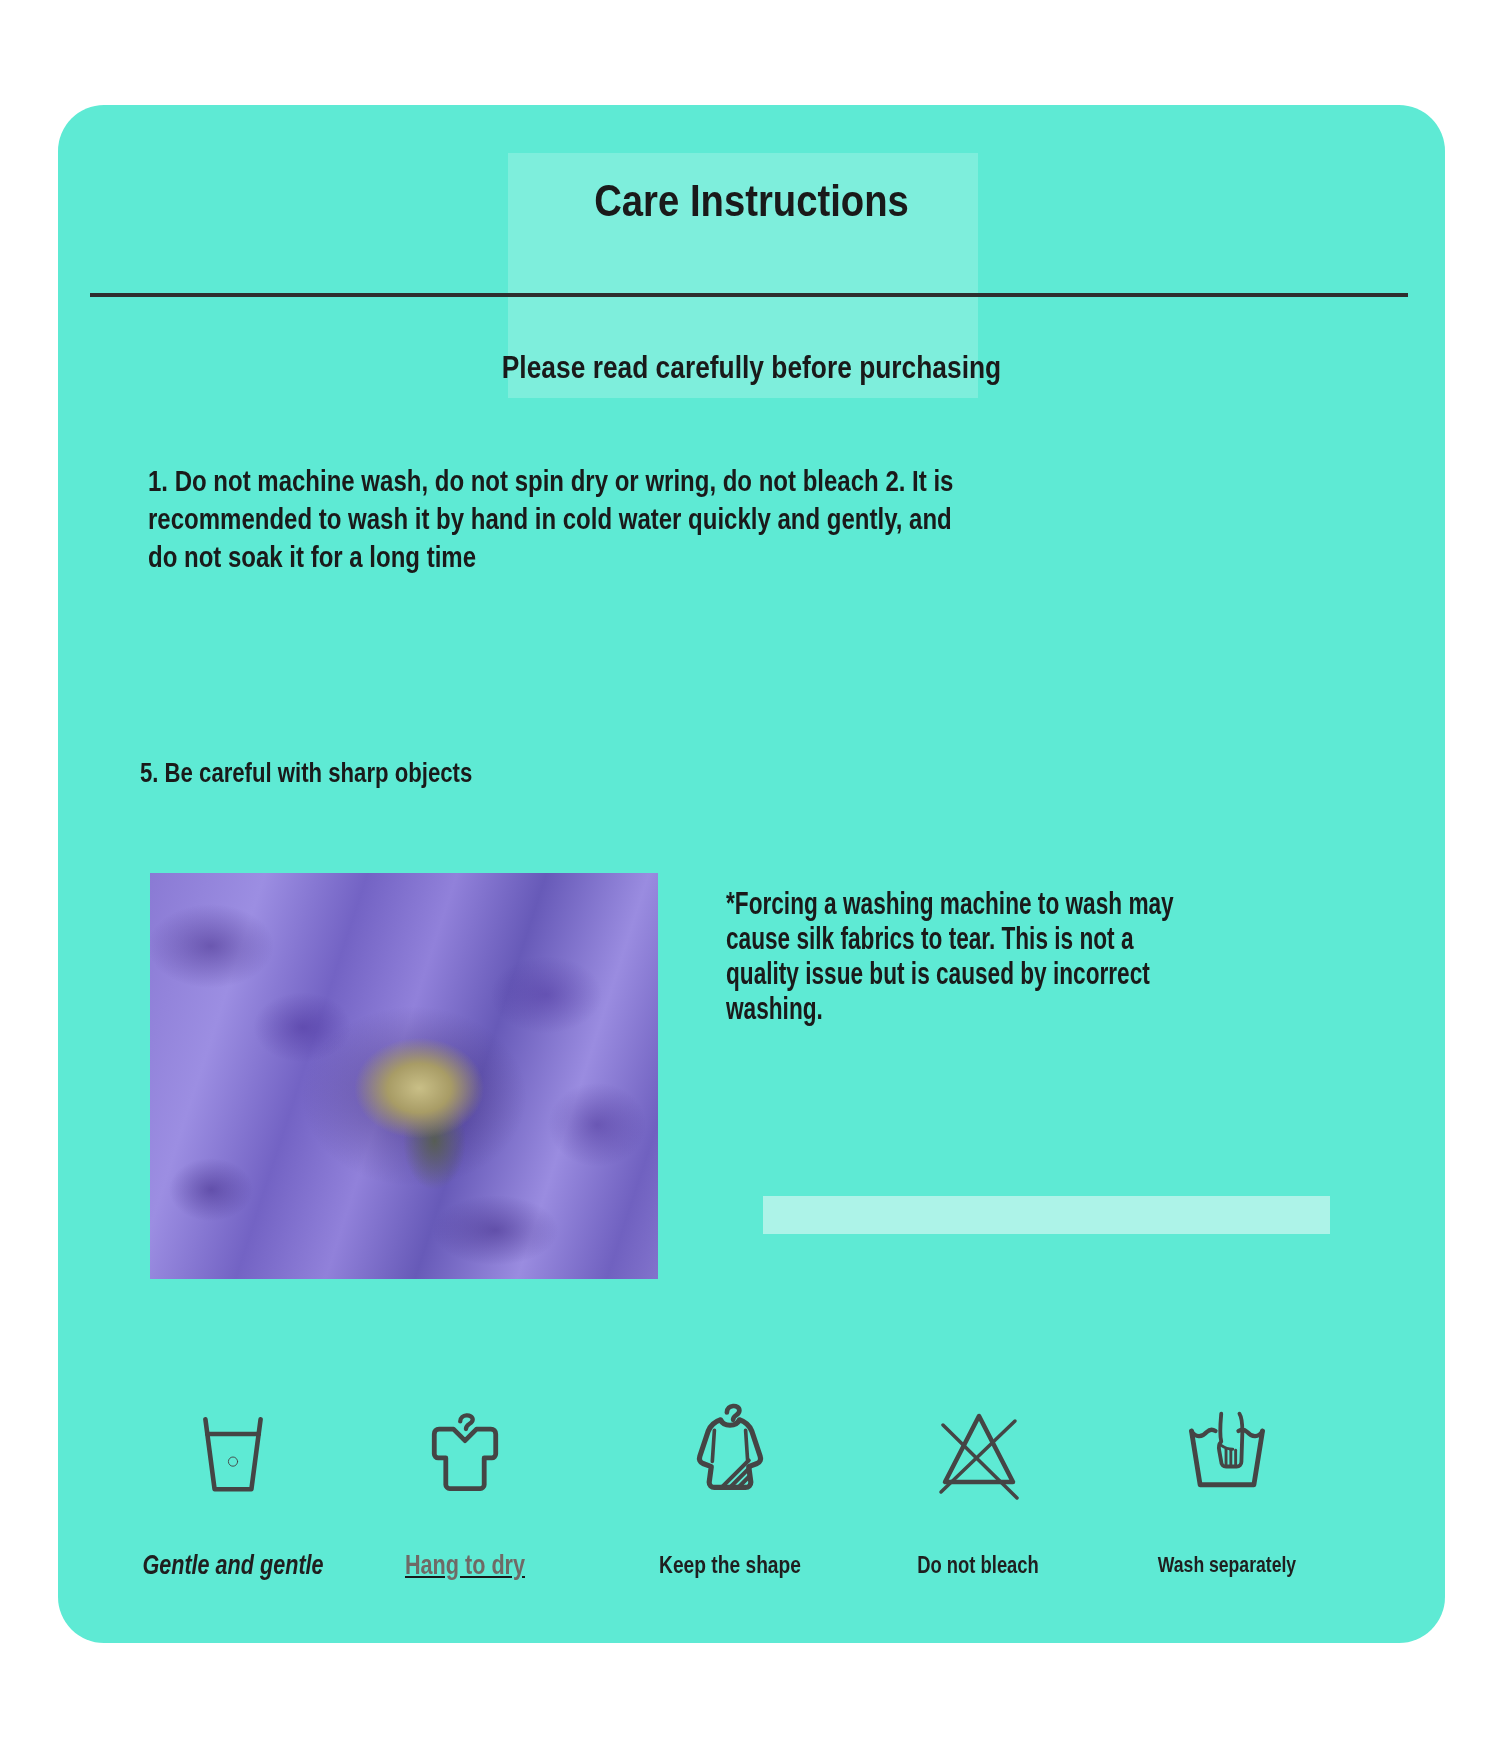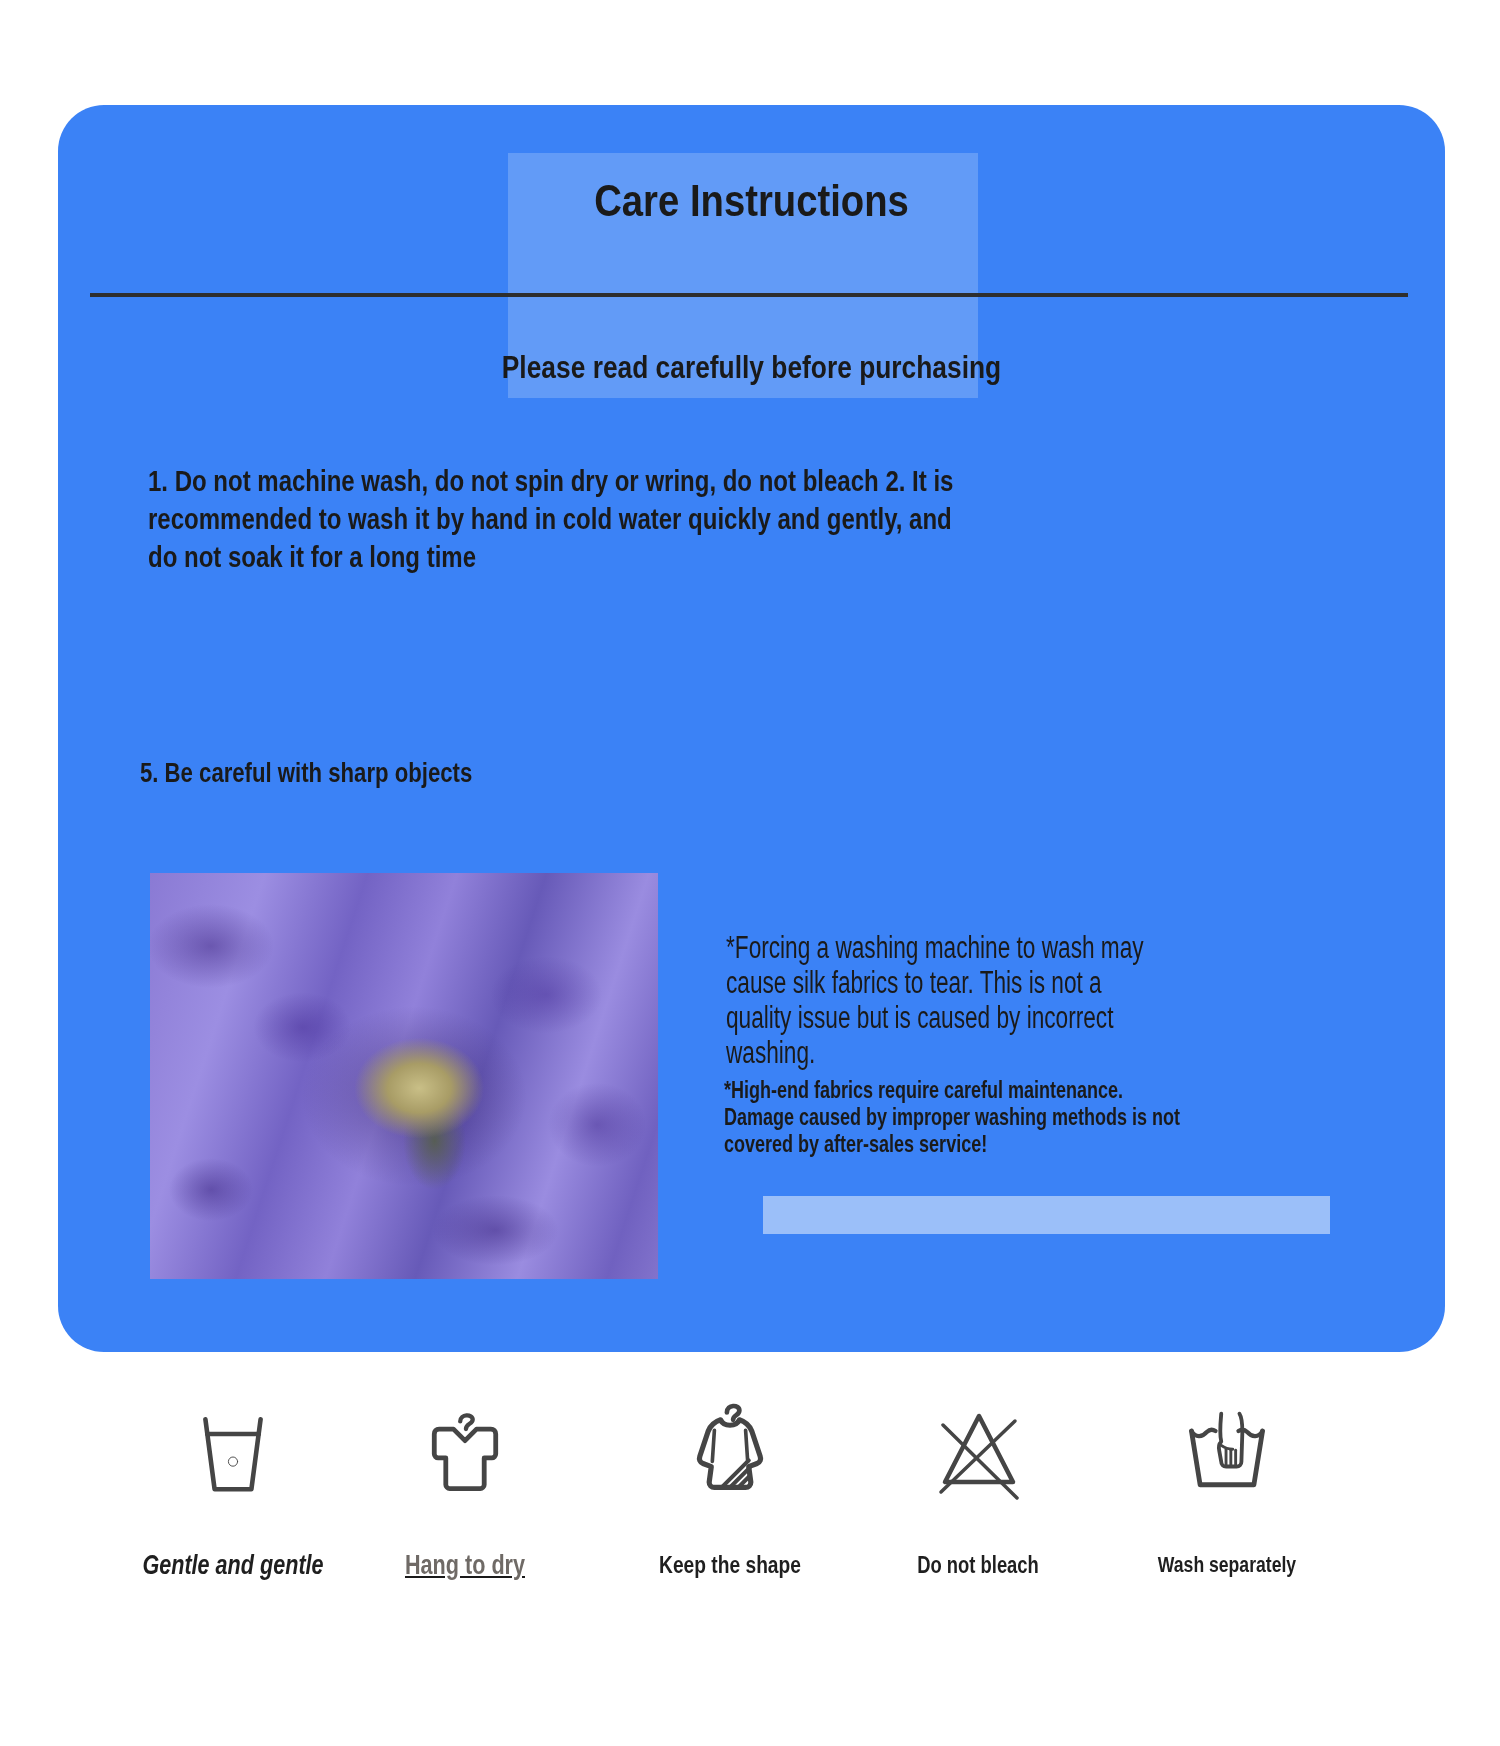--- a/index.html
+++ b/index.html
@@ -3,22 +3,22 @@
 <meta charset="utf-8">
 <style>
   html,body{margin:0;padding:0;}
   body{
     width:1500px;height:1746px;position:relative;overflow:hidden;
     background:#ffffff;
     font-family:"Liberation Sans", sans-serif;
     color:#1a1a1a;
   }
   .card{
-    position:absolute;left:58px;top:105px;width:1387px;height:1247px;
-    background:#3b82f6;border-radius:46px;
+    position:absolute;left:58px;top:105px;width:1387px;height:1538px;
+    background:#5eead4;border-radius:46px;
   }
   
   .hl{position:absolute;background:rgba(255,255,255,0.2);}
   .hl-title{left:450px;top:48px;width:470px;height:245px;}
   .hl-band{left:705px;top:1091px;width:567px;height:38px;background:rgba(252,252,252,0.5);}
 
   .title{
     position:absolute;left:0;top:70px;width:100%;margin:0;
     text-align:center;font-size:45px;line-height:52px;font-weight:bold;
     transform:scaleX(0.85);transform-origin:50% 0;
@@ -45,21 +45,21 @@
       radial-gradient(ellipse 45px 70px at 56% 66%, rgba(85,95,70,0.85), rgba(85,95,70,0) 70%),
       radial-gradient(ellipse 150px 120px at 52% 55%, rgba(58,40,110,0.55), rgba(58,40,110,0) 75%),
       radial-gradient(ellipse 90px 60px at 12% 18%, rgba(62,38,130,0.5), rgba(62,38,130,0) 70%),
       radial-gradient(ellipse 70px 50px at 30% 38%, rgba(70,45,150,0.48), rgba(70,45,150,0) 70%),
       radial-gradient(ellipse 80px 55px at 78% 30%, rgba(70,45,150,0.42), rgba(70,45,150,0) 70%),
       radial-gradient(ellipse 70px 60px at 88% 62%, rgba(64,40,140,0.45), rgba(64,40,140,0) 70%),
       radial-gradient(ellipse 90px 50px at 68% 88%, rgba(60,38,130,0.5), rgba(60,38,130,0) 70%),
       radial-gradient(ellipse 60px 45px at 12% 78%, rgba(60,38,130,0.5), rgba(60,38,130,0) 70%),
       linear-gradient(108deg,#8a7ad4 0%,#9c8ee2 18%,#7363c4 34%,#9181da 48%,#675ab8 62%,#9a8ce0 78%,#7061c0 92%,#8273cc 100%);
   }
-  .warn1{position:absolute;left:668px;top:781px;font-weight:normal;margin-top:44px;}
+  .warn1{position:absolute;left:668px;top:781px;font-weight:bold;}
   .warn1 .ln{font-size:31px;line-height:35px;white-space:nowrap;transform:scaleX(0.73);transform-origin:0 0;}
   .warn2{position:absolute;left:666px;top:971px;font-weight:bold;}
   .warn2 .ln{font-size:24px;line-height:27px;white-space:nowrap;transform:scaleX(0.75);transform-origin:0 0;}
 
   .icon-col{position:absolute;top:1398px;width:230px;text-align:center;}
   .col1{left:118px;font-style:italic;} .col2{left:350px;text-decoration:underline;} .col3{left:615px;} .col4{left:863px;} .col5{left:1112px;}
   .icon-box{height:105px;display:flex;align-items:flex-end;justify-content:center;}
   .icon-label{
     margin-top:46px;font-weight:bold;line-height:32px;white-space:nowrap;
     transform:scaleX(0.80);transform-origin:50% 0;color:#1f1f1f;
@@ -90,25 +90,20 @@
 
   <div class="photo"></div>
 
   <div class="warn1">
     <div class="ln">*Forcing a washing machine to wash may</div>
     <div class="ln">cause silk fabrics to tear. This is not a</div>
     <div class="ln">quality issue but is caused by incorrect</div>
     <div class="ln">washing.</div>
   </div>
 
-  <div class="warn2">
-    <div class="ln">*High-end fabrics require careful maintenance.</div>
-    <div class="ln">Damage caused by improper washing methods is not</div>
-    <div class="ln">covered by after-sales service!</div>
-  </div>
 
   <div class="hl hl-band"></div>
 </div>
 
 <div class="icon-col col1">
   <div class="icon-box">
     <svg width="92" height="92" viewBox="0 0 100 100">
       <path d="M 20 9 L 30 85 L 70 85 L 80 9" stroke-width="5"></path>
       <path d="M 22 25 L 78 25" stroke-width="5"></path>
       <circle cx="50" cy="55" r="5" fill="#454545" stroke="none"></circle>

